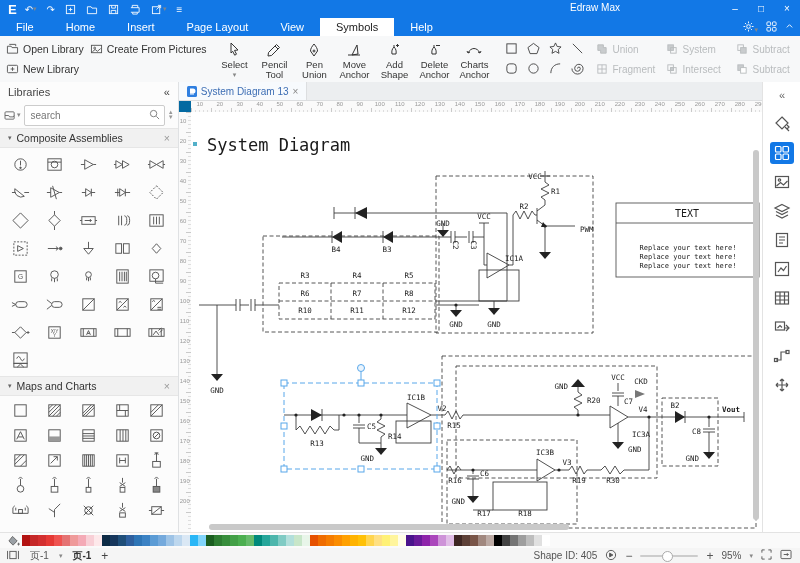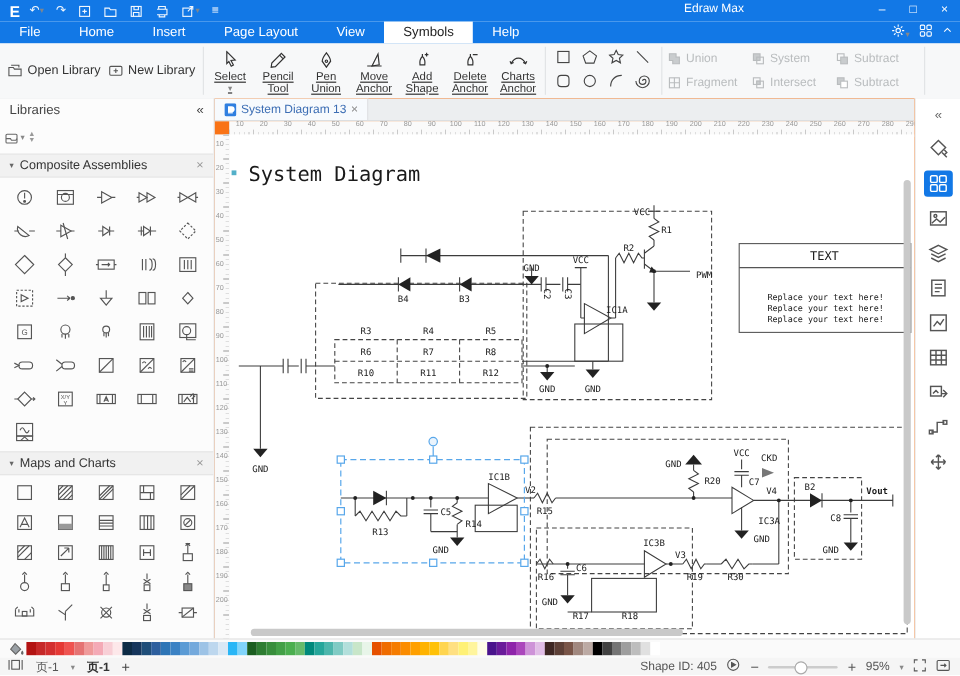--- a/index.html
+++ b/index.html
@@ -15,21 +15,21 @@
   
   .menubar{height:18px;background:#1278e6;display:flex;color:#fff;font-size:11px;position:relative;}
   .menu-item{padding:0 16px;line-height:18px;cursor:default;}
   .menu-item.active{background:#fff;color:#222;}
   .menu-right{position:absolute;right:6px;top:0;display:flex;align-items:center;gap:8px;height:18px;color:#fff;}
   
   .ribbon{height:46px;background:#f7f8f9;border-bottom:1px solid #dfe1e3;display:flex;align-items:stretch;padding:0 2px;}
   .rsep{width:1px;background:#e2e4e6;margin:3px 2px;}
   .lib-group{display:grid;grid-template-columns:auto auto;grid-auto-rows:20px;align-content:center;column-gap:6px;padding:0 4px;font-size:10.5px;}
   .lib-btn{display:flex;align-items:center;gap:4px;white-space:nowrap;color:#333;cursor:default;}
-  .tool-group{display:flex;align-items:center;padding:2px 0;text-decoration:underline;}
+  .tool-group{display:flex;align-items:center;padding:2px 0;}
   .tool-item{width:40px;display:flex;flex-direction:column;align-items:center;justify-content:flex-start;font-size:9.5px;line-height:10px;text-align:center;color:#333;padding-top:3px;cursor:default;}
   .tool-item .ticon{height:16px;display:flex;align-items:center;}
   .tool-item .tlabel{margin-top:2px;}
   .shape-group{display:grid;grid-template-columns:repeat(4,22px);grid-template-rows:20px 20px;align-content:center;justify-items:center;align-items:center;padding:0 2px;}
   .bool-group{display:grid;grid-template-columns:repeat(3,70px);grid-template-rows:20px 20px;align-content:center;font-size:10px;color:#b9bcbe;padding:0 2px;}
   .bool-item{display:flex;align-items:center;gap:4px;cursor:default;}
   
   .main{position:absolute;top:82px;left:0;right:0;bottom:30px;display:flex;}
   
   .sidebar{width:178px;border-right:1px solid #dfe1e3;background:#fcfcfc;display:flex;flex-direction:column;overflow:hidden;}
@@ -38,21 +38,21 @@
   .sb-search .drawer{color:#666;font-size:10px;display:flex;align-items:center;}
   .sb-input{flex:1;height:19px;border:1px solid #ccc;background:#fff;display:flex;align-items:center;padding:0 4px;border-radius:2px;}
   .sb-input input{border:none;outline:none;flex:1;font-size:10px;color:#888;background:transparent;width:80px;font-family:"Liberation Sans",sans-serif;}
   .spinner{display:flex;flex-direction:column;font-size:6px;color:#999;line-height:5px;}
   .sect-head{height:18px;background:#f1f1f1;border-top:1px solid #e6e6e6;border-bottom:1px solid #e6e6e6;display:flex;align-items:center;padding:0 8px;font-size:10.5px;color:#333;}
   .sect-head .x{margin-left:auto;color:#999;}
   .sym-grid{display:grid;grid-template-columns:repeat(5,1fr);justify-items:center;align-items:center;padding:2px 4px;}
   .sym{width:30px;height:28px;display:flex;align-items:center;justify-content:center;}
   .sym2{height:25px;}
   
-  .canvas-col{position:relative;width:584px;background:#f97316;overflow:hidden;}
+  .canvas-col{position:relative;width:584px;background:#0369a1;overflow:hidden;}
   .tabstrip{height:18px;background:#eceef0;border-bottom:1px solid #dcdee0;display:flex;align-items:flex-end;}
   .tab{height:18px;background:#f7fafd;display:flex;align-items:center;gap:4px;padding:0 8px;font-size:10px;color:#3d6eb4;border-right:1px solid #dcdee0;}
   .tab .x{color:#888;}
   .hruler{position:relative;height:12px;background:#fafafa;border-bottom:1px solid #e0e0e0;margin-left:12px;
     background-image:repeating-linear-gradient(90deg,#c9c9c9 0 1px,transparent 1px 20px),repeating-linear-gradient(90deg,#dedede 0 1px,transparent 1px 4px);
     background-size:100% 5px,100% 3px;background-position:left bottom,left bottom;background-repeat:no-repeat;}
   .hruler span{position:absolute;top:0;font-size:6px;color:#999;transform:translateX(-50%);}
   .vruler{position:absolute;left:0;top:30px;bottom:0;width:12px;background:#fafafa;border-right:1px solid #e0e0e0;
     background-image:repeating-linear-gradient(180deg,#c9c9c9 0 1px,transparent 1px 20px),repeating-linear-gradient(180deg,#dedede 0 1px,transparent 1px 4px);
     background-size:5px 100%,3px 100%;background-position:right top,right top;background-repeat:no-repeat;}
@@ -159,20 +159,28 @@
     <div class="lib-group">
       <span class="lib-btn">
           <svg width="13" height="12" viewBox="0 0 14 13" fill="none" stroke="#555">
             <path d="M1.5 3.5h4l1 1.5h6v6h-11z"></path>
             <path d="M3.5 1.5h7v2"></path>
           </svg>
           <span>Open Library</span>
         </span>
       <span class="lib-btn">
           <svg width="13" height="12" viewBox="0 0 14 13" fill="none" stroke="#555">
+            <rect x="1.5" y="2.5" width="11" height="8"></rect>
+            <circle cx="5" cy="5.5" r="1"></circle>
+            <path d="M2.5 9.5l3-2.5 2.5 2 3.5-3"></path>
+          </svg>
+          <span>Create From Pictures</span>
+        </span>
+      <span class="lib-btn">
+          <svg width="13" height="12" viewBox="0 0 14 13" fill="none" stroke="#555">
             <rect x="1.5" y="2.5" width="11" height="8" rx="1"></rect>
             <path d="M7 4.5v4M5 6.5h4"></path>
           </svg>
           <span>New Library</span>
         </span>
     </div>
     <div class="rsep"></div>
     <div class="tool-group">
       <div class="tool-item">
           <span class="ticon">
@@ -321,20 +329,27 @@
         <span>«</span>
       </div>
       <div class="sb-search">
         <span class="drawer">
             <svg width="13" height="11" viewBox="0 0 14 12" fill="none" stroke="#666">
               <rect x="1" y="2" width="10" height="8" rx="1"></rect>
               <path d="M1 6h4l1 1.5h4L11 6"></path>
             </svg>
             <span class="caret">▾</span>
           </span>
+        <span class="sb-input">
+          <input placeholder="search" style="">
+          <span><svg width="11" height="11" viewBox="0 0 12 12" fill="none" stroke="#777">
+                <circle cx="5" cy="5" r="3.5"></circle>
+                <path d="M8 8l3 3"></path>
+              </svg></span>
+        </span>
         <span class="spinner">
             <span>▲</span>
             <span>▼</span>
           </span>
       </div>
       <div id="lib-sections">
           <div class="sect-head">
             <span class="caret" style="margin-right:5px;color:#666;">▾</span>
             <span>Composite Assemblies</span>
             <span class="x">×</span>

